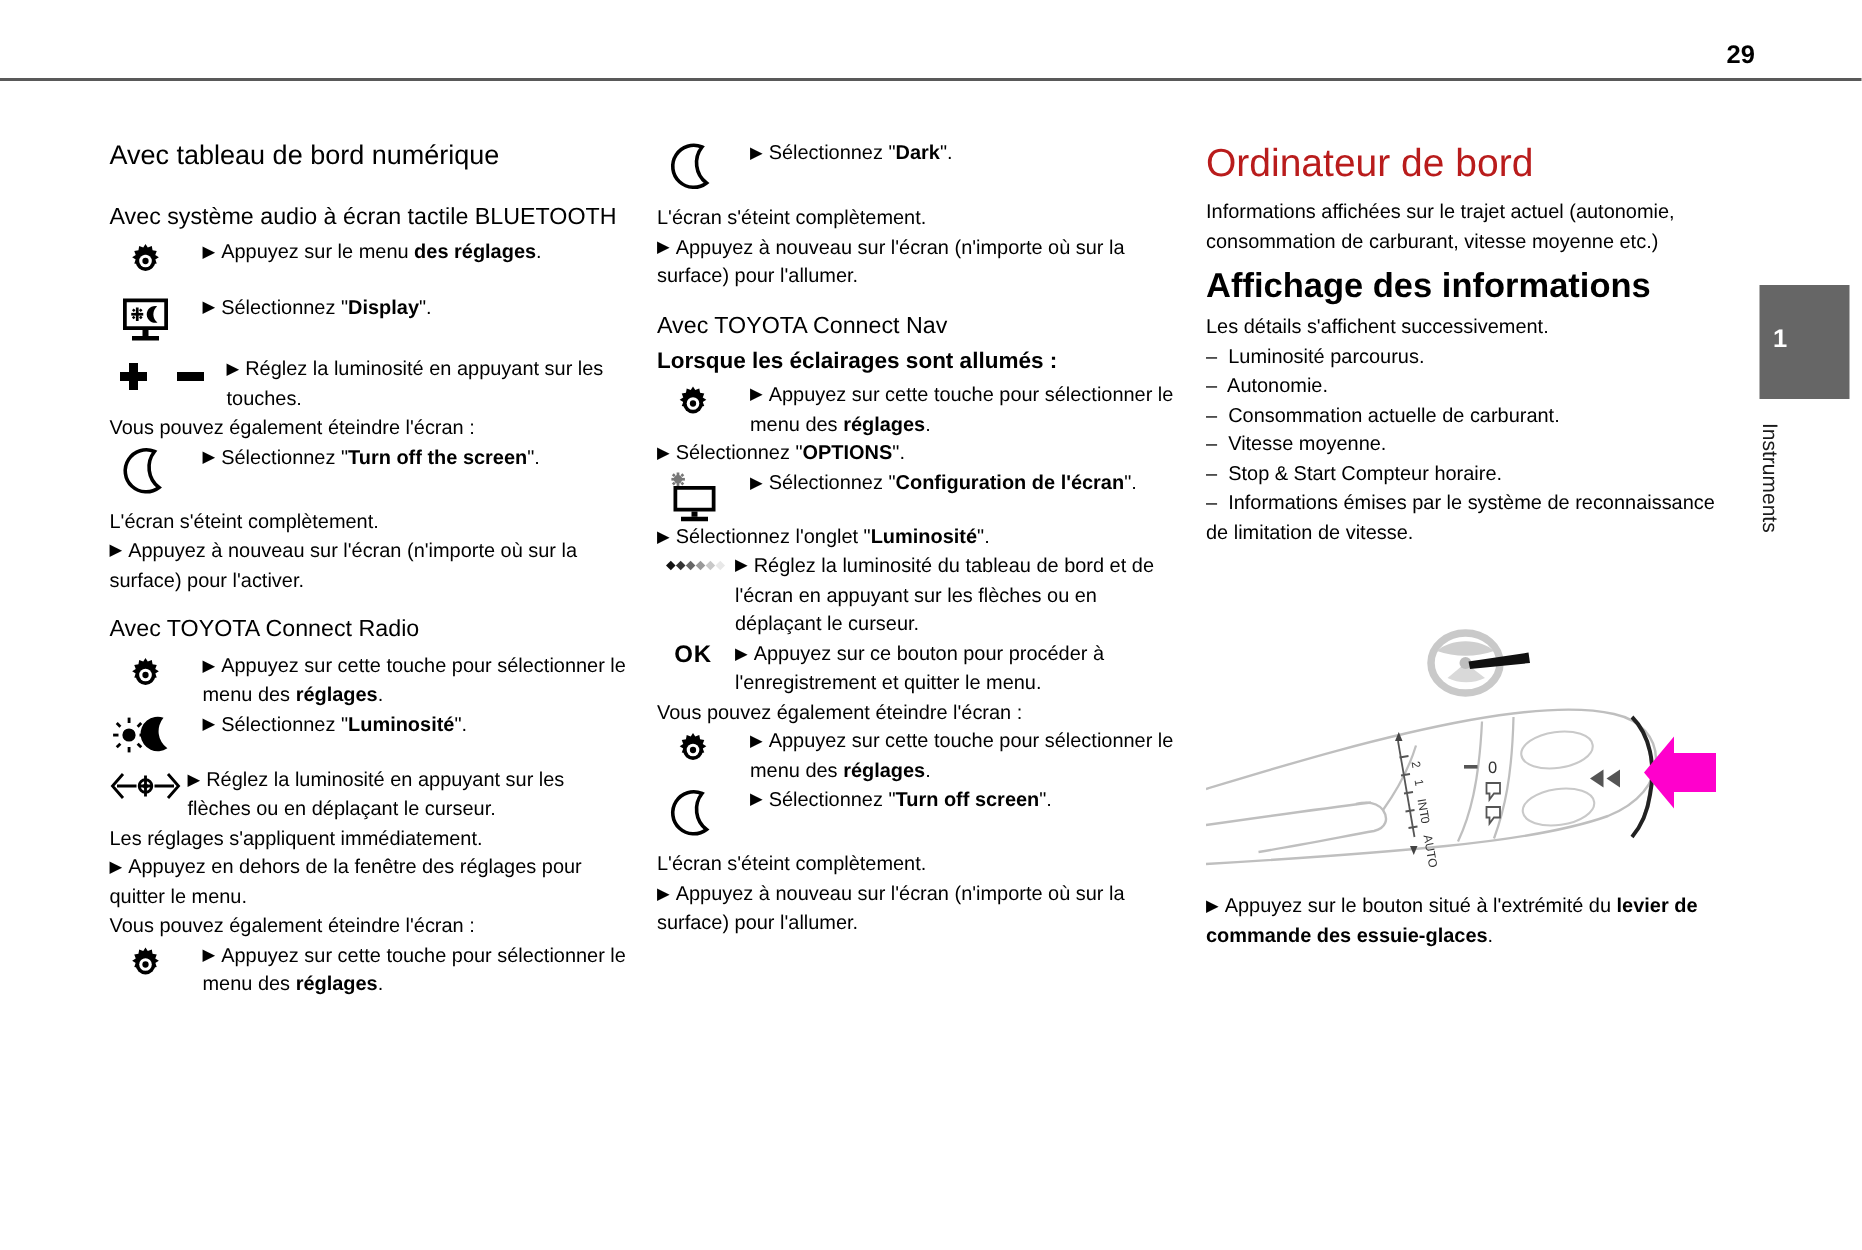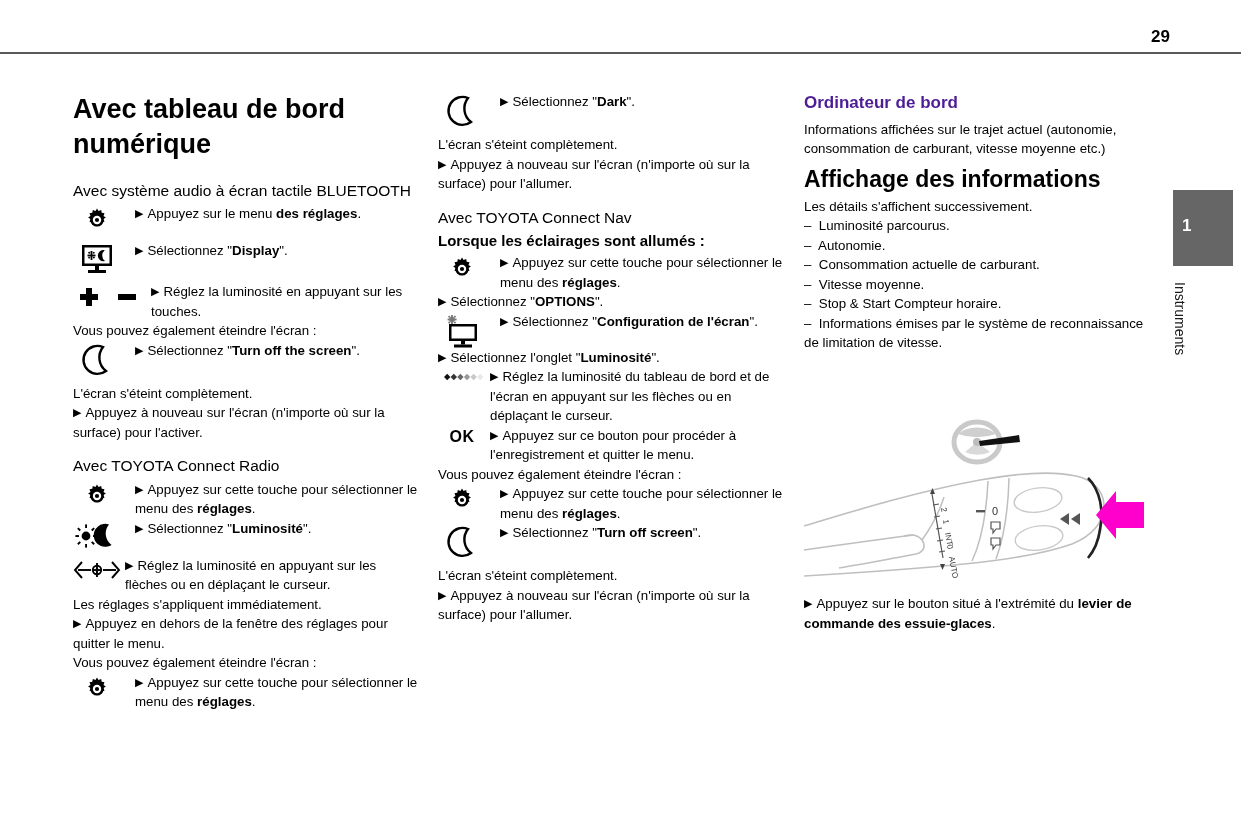--- a/index.html
+++ b/index.html
@@ -45,29 +45,29 @@
   .column {
     position: absolute;
     top: 92px;
   }
   #col-left  { left: 73px;  width: 345px; }
   #col-mid   { left: 438px; width: 345px; }
   #col-right { left: 804px; width: 345px; }
 
   
   .h1-black {
-    font-size: 27px;
-    font-weight: bold;
+    font-size: 18px;
+    font-weight: normal;
     line-height: 1.28;
     margin: 0 0 20px 0;
   }
   .h1-gray {
-    font-size: 17px;
-    font-weight: bold;
-    color: #4c1d95;
+    font-size: 26px;
+    font-weight: normal;
+    color: #b91c1c;
     line-height: 1.28;
     margin: 0 0 6px 0;
   }
   .h2 {
     font-size: 15.5px;
     font-weight: normal;
     line-height: 1.3;
     margin: 0 0 3px 0;
   }
   .h2-big {

